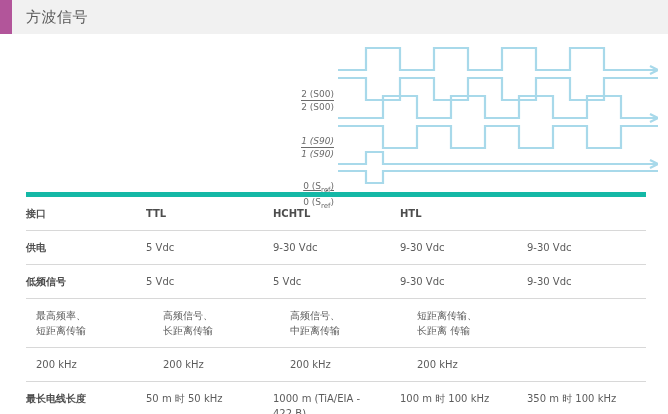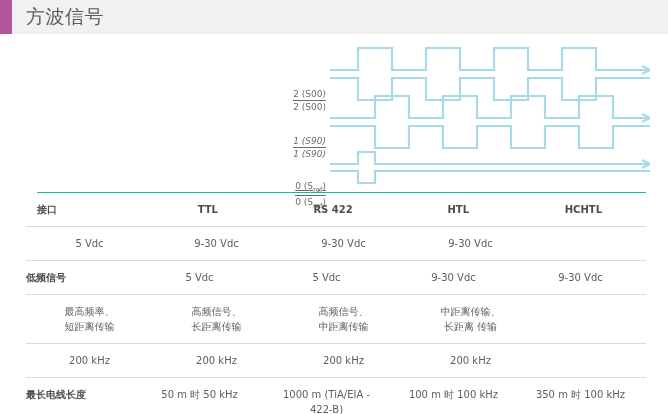--- a/index.html
+++ b/index.html
@@ -27,29 +27,29 @@
     align-items: center;
   }
   .header-bar {
     width: 12px;
     height: 34px;
     background: #b2559a;
     flex: 0 0 auto;
   }
   .header-title {
     margin-left: 14px;
-    font-size: 19px;
+    font-size: 15px;
     color: #5a5a5a;
     font-family: Liberation Sans, sans-serif;
     letter-spacing: 0.5px;
   }
   
   .diagram {
     position: absolute;
-    left: 250px;
+    left: 258px;
     top: 40px;
     width: 400px;
     height: 140px;
   }
   .sig-labels {
     position: absolute;
     font-size: 9px;
     color: #6b6b6b;
     text-align: right;
     line-height: 1.35;
@@ -84,23 +84,23 @@
   .trow:last-child {
     border-bottom: 1px solid #d8d8d8;
   }
   .tcell {
     padding: 9px 10px 9px 0;
     box-sizing: border-box;
     line-height: 1.5;
     color: #5c5c5c;
   }
   .c0 { width: 110px; font-weight: bold; color: #4d4d4d; padding-left: 0; }
-  .c1, .c2, .c3, .c4 { width: 127px; padding-left: 10px; text-align: center; }
+  .c1, .c2, .c3, .c4 { width: 127px; padding-left: 10px; }
   .hdr .tcell { font-weight: bold; color: #4d4d4d; }
-  .hdr { border-top: 1px solid #14b8a6; margin-left: 11px; }
+  .hdr { border-top: 5px solid #14b8a6; }
 </style>
 </head>
 <body>
 
 <div class="header">
   <div class="header-bar"></div>
   <div class="header-title">方波信号</div>
 </div>
 
 <div class="diagram">
@@ -141,26 +141,26 @@
       <path d="M312,120 L320,124 L312,128"></path>
     </g>
   </svg>
 </div>
 
 <div class="table">
 
   <div class="trow hdr">
     <div class="tcell c0">接口</div>
     <div class="tcell c1">TTL</div>
-    <div class="tcell c2">RS 422</div>
+    <div class="tcell c4">HCHTL</div>
     <div class="tcell c3">HTL</div>
-    <div class="tcell c4">HCHTL</div>
-  </div>
-
-  <div class="trow">
+  </div>
+
+  <div class="trow">
+    <div class="tcell c0">供电</div>
     <div class="tcell c1">5 Vdc</div>
     <div class="tcell c2">9-30 Vdc</div>
     <div class="tcell c3">9-30 Vdc</div>
     <div class="tcell c4">9-30 Vdc</div>
   </div>
 
   <div class="trow">
     <div class="tcell c0">低频信号</div>
     <div class="tcell c1">5 Vdc</div>
     <div class="tcell c2">5 Vdc</div>
@@ -168,21 +168,21 @@
     <div class="tcell c4">9-30 Vdc</div>
   </div>
 
   <div class="trow">
     <div class="tcell c1" style="white-space:pre-line">最高频率、
 短距离传输</div>
     <div class="tcell c2" style="white-space:pre-line">高频信号、
 长距离传输</div>
     <div class="tcell c3" style="white-space:pre-line">高频信号、
 中距离传输</div>
-    <div class="tcell c4" style="white-space:pre-line">中距离传输、
+    <div class="tcell c4" style="white-space:pre-line">短距离传输、
 长距离 传输</div>
   </div>
 
   <div class="trow">
     <div class="tcell c1">200 kHz</div>
     <div class="tcell c2">200 kHz</div>
     <div class="tcell c3">200 kHz</div>
     <div class="tcell c4">200 kHz</div>
   </div>
 

